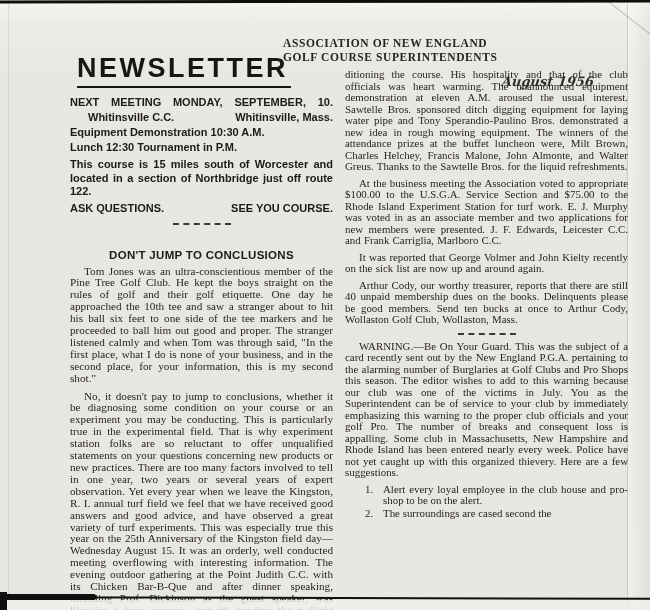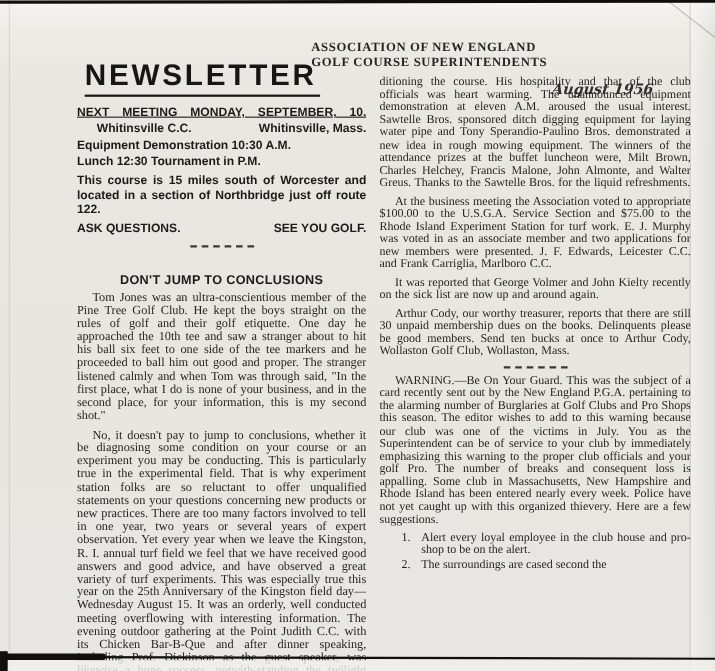--- a/index.html
+++ b/index.html
@@ -35,21 +35,21 @@
     color:#30302e; transform:skewX(-6deg); }
 
   
   .col { position:absolute; overflow:hidden; }
   .col-left  { left:70px;  top:95px; width:263px; height:515px; }
   .col-right { left:345px; top:69px; width:283px; height:525px; }
 
   
   .meeting { font-family:"Liberation Sans", sans-serif; font-weight:700; font-size:11px; color:#1d1b19; }
   .m-line { line-height:15px; }
-  .spread { text-align:justify; text-align-last:justify; word-spacing:2px;text-decoration:underline; }
+  .spread { text-align:justify; text-align-last:justify; word-spacing:2px; }
   .center { text-align:left; }
   .m-row { display:flex; justify-content:space-between; line-height:15px; }
   .m-row.venue { padding-left:18px; }
   .m-par { margin:3px 0 2px; text-align:justify; line-height:13.5px; }
 
   .divider { width:58px; border-top:2px dashed #3c3935; margin:7px auto 6px; height:0; }
 
   .art-head { font-family:"Liberation Sans", sans-serif; font-weight:700; font-size:11.5px;
     text-align:center; margin:24px 0 5px; letter-spacing:0.3px; color:#1d1b19; }
 
@@ -82,36 +82,36 @@
       <div class="m-line spread">NEXT MEETING MONDAY, SEPTEMBER, 10.</div>
       <div class="m-row venue">
         <span>Whitinsville C.C.</span>
         <span>Whitinsville, Mass.</span>
       </div>
       <div class="m-line center">Equipment Demonstration 10:30 A.M.</div>
       <div class="m-line center">Lunch 12:30  Tournament in P.M.</div>
       <p class="m-par">This course is 15 miles south of Worcester and located in a section of Northbridge just off route 122.</p>
       <div class="m-row">
         <span>ASK QUESTIONS.</span>
-        <span>SEE YOU GOLF.</span>
+        <span>SEE YOU COURSE.</span>
       </div>
     </div>
 
     <div class="divider"></div>
 
     <h2 class="art-head">DON'T JUMP TO CONCLUSIONS</h2>
     <p class="body ind">Tom Jones was an ultra-conscientious member of the Pine Tree Golf Club.  He kept the boys straight on the rules of golf and their golf etiquette.  One day he approached the 10th tee and saw a stranger about to hit his ball six feet to one side of the tee markers and he proceeded to ball him out good and proper.  The stranger listened calmly and when Tom was through said, "In the first place, what I do is none of your business, and in the second place, for your information, this is my second shot."</p>
     <p class="body ind">No, it doesn't pay to jump to conclusions, whether it be diagnosing some condition on your course or an experiment you may be conducting.  This is particularly true in the experimental field.  That is why experiment station folks are so reluctant to offer unqualified statements on your questions concerning new products or new practices.  There are too many factors involved to tell in one year, two years or several years of expert observation.  Yet every year when we leave the Kingston, R. I. annual turf field we feel that we have received good answers and good advice, and have observed a great variety of turf experiments.  This was especially true this year on the 25th Anniversary of the Kingston field day—Wednesday August 15.  It was an orderly, well conducted meeting overflowing with interesting information.  The evening outdoor gathering at the Point Judith C.C. with its Chicken Bar-B-Que and after dinner speaking, including Prof. Dickinson as the guest speaker, was likewise a huge success, notwith-standing the twilight mosquitoes.  Paul O'Leary the new president of the R.I. Supts.</p>
   </div>
 
   <div class="col col-right">
     <p class="body">ditioning the course.  His hospitality and that of the club officials was heart warming.  The unannounced equipment demonstration at eleven A.M. aroused the usual interest.  Sawtelle Bros. sponsored ditch digging equipment for laying water pipe and Tony Sperandio-Paulino Bros. demonstrated a new idea in rough mowing equipment.  The winners of the attendance prizes at the buffet luncheon were, Milt Brown, Charles Helchey, Francis Malone, John Almonte, and Walter Greus.  Thanks to the Sawtelle Bros. for the liquid refreshments.</p>
     <p class="body ind">At the business meeting the Association voted to appropriate $100.00 to the U.S.G.A. Service Section and $75.00 to the Rhode Island Experiment Station for turf work.  E. J. Murphy was voted in as an associate member and two applications for new members were presented.  J. F. Edwards, Leicester C.C. and Frank Carriglia, Marlboro C.C.</p>
     <p class="body ind">It was reported that George Volmer and John Kielty recently on the sick list are now up and around again.</p>
-    <p class="body ind">Arthur Cody, our worthy treasurer, reports that there are still 30 unpaid membership dues on the books.  Delinquents please be good members.  Send ten bucks at once to Arthur Cody, Wollaston Golf Club, Wollaston, Mass.</p>
+    <p class="body ind">Arthur Cody, our worthy treasurer, reports that there are still 40 unpaid membership dues on the books.  Delinquents please be good members.  Send ten bucks at once to Arthur Cody, Wollaston Golf Club, Wollaston, Mass.</p>
 
     <div class="divider"></div>
 
     <p class="body ind">WARNING.—Be On Your Guard.  This was the subject of a card recently sent out by the New England P.G.A. pertaining to the alarming number of Burglaries at Golf Clubs and Pro Shops this season.  The editor wishes to add to this warning because our club was one of the victims in July.  You as the Superintendent can be of service to your club by immediately emphasizing this warning to the proper club officials and your golf Pro.  The number of breaks and consequent loss is appalling.  Some club in Massachusetts, New Hampshire and Rhode Island has been entered nearly every week.  Police have not yet caught up with this organized thievery.  Here are a few suggestions.</p>
 
     <div class="list">
       <div class="li">
         <span class="num">1.</span>
         <span class="litext">Alert every loyal employee in the club house and pro-shop to be on the alert.</span>
       </div>

